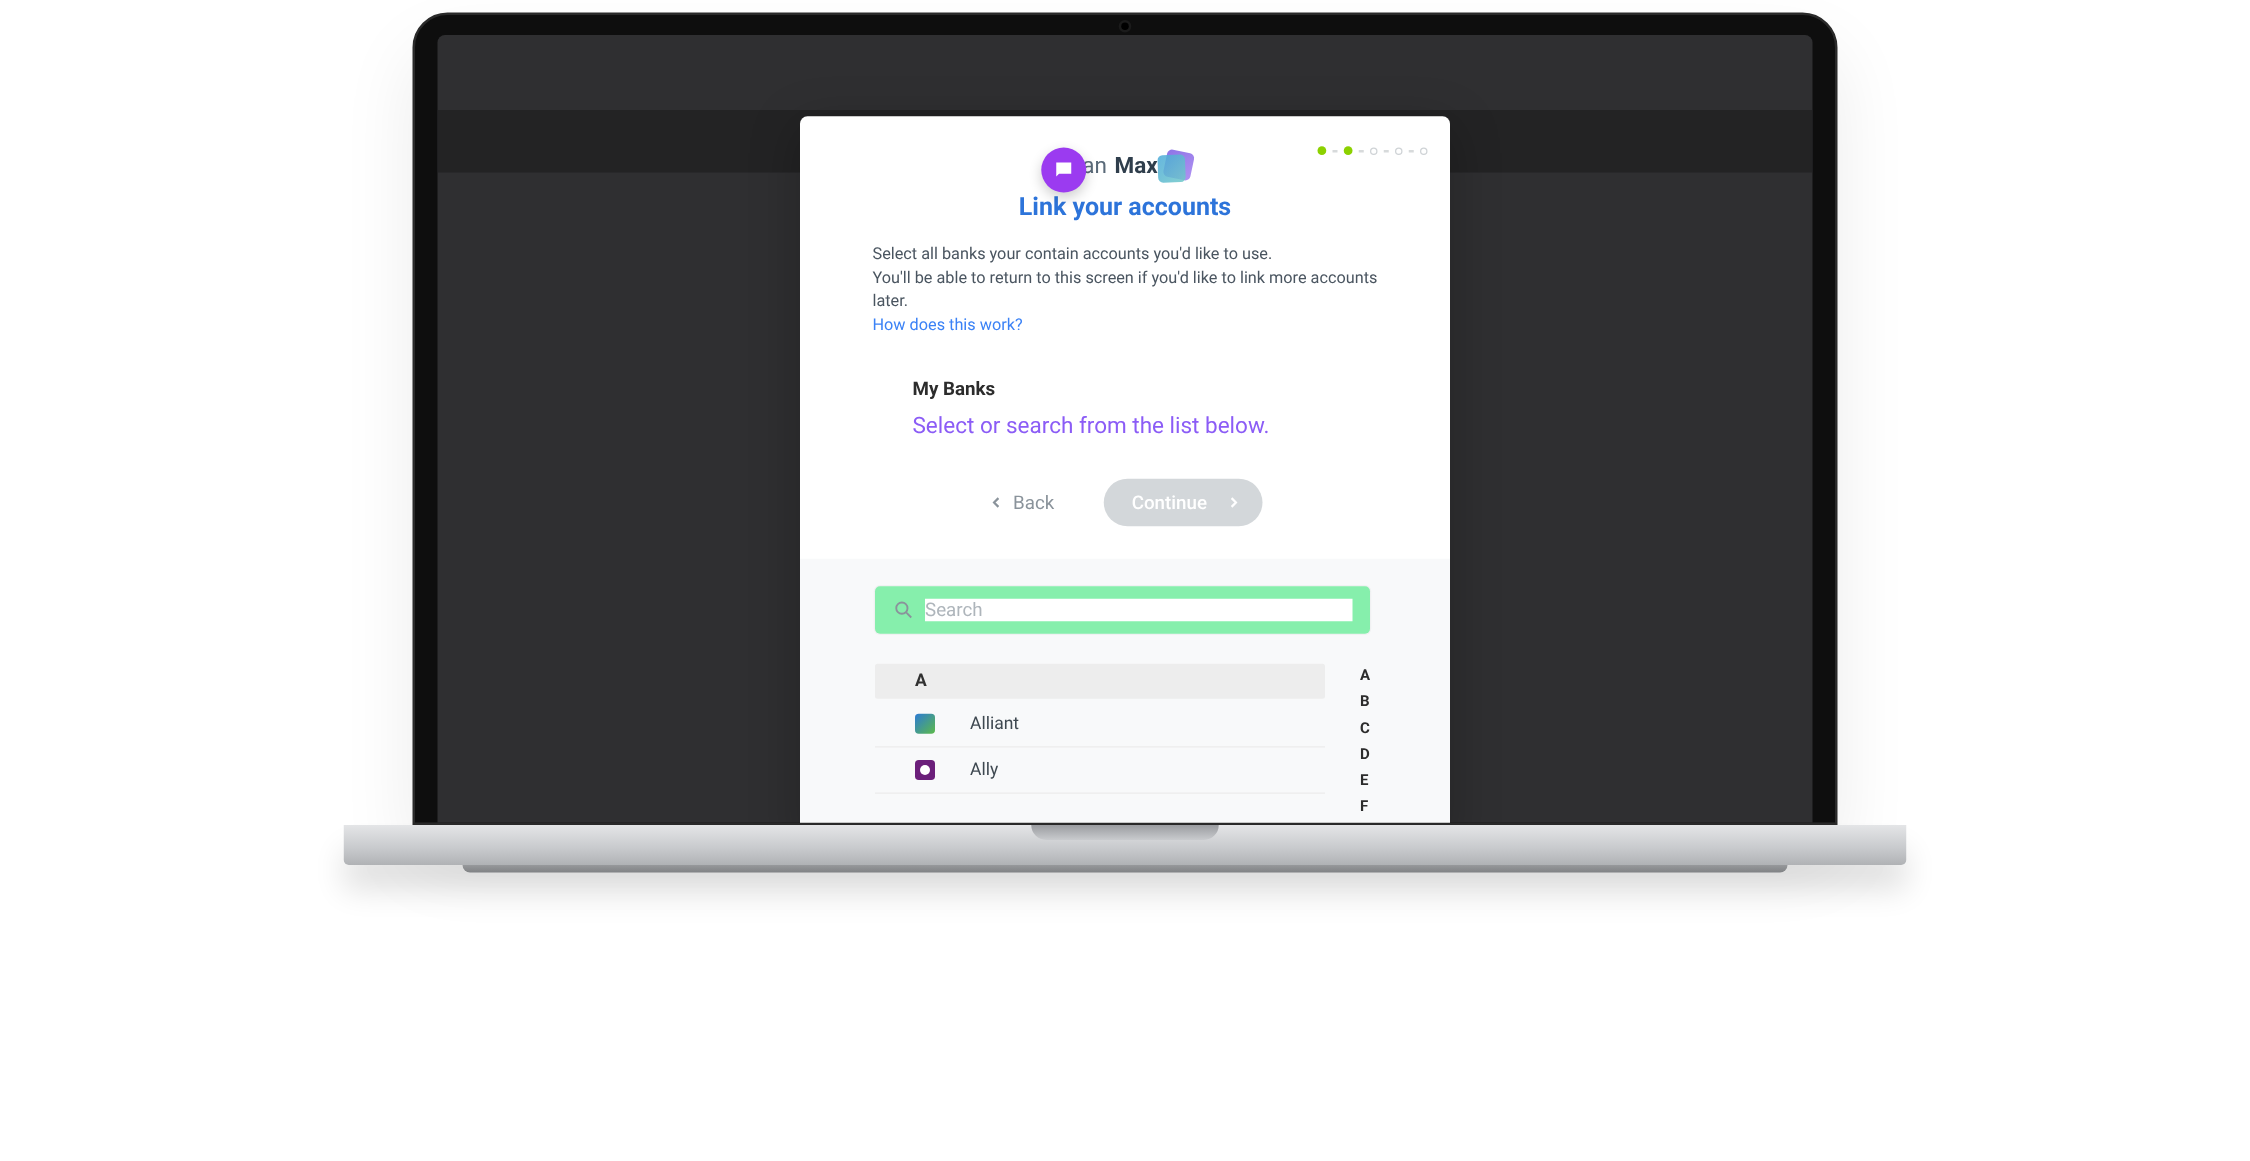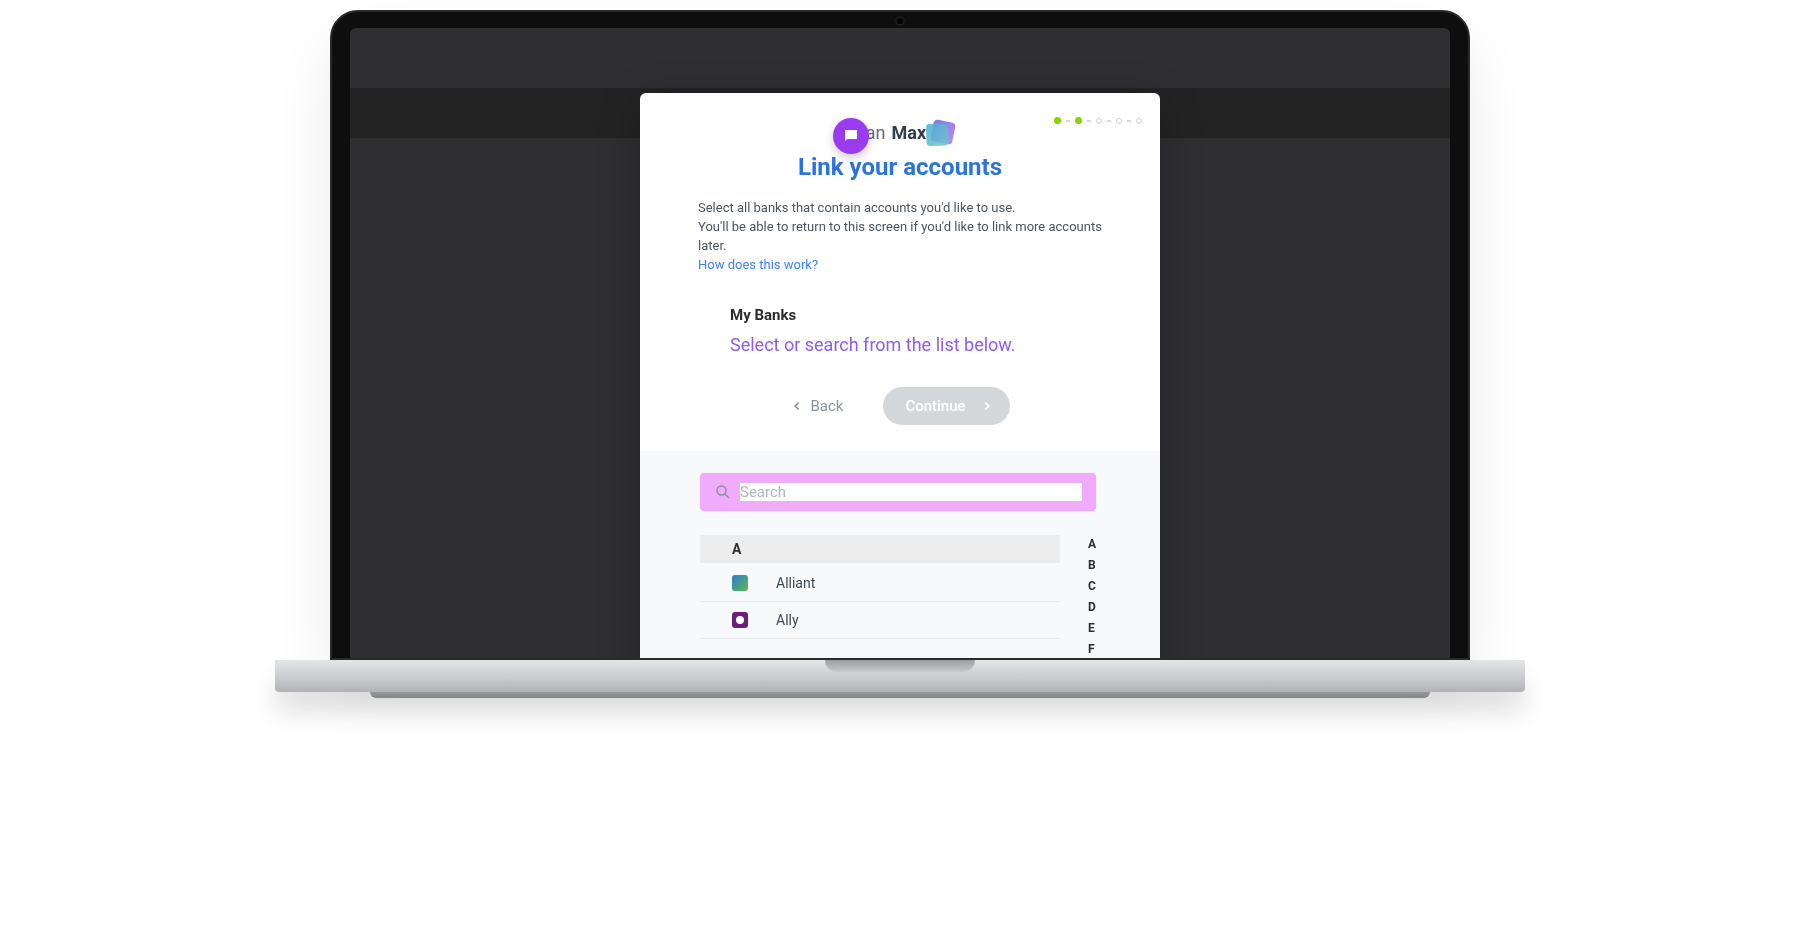--- a/index.html
+++ b/index.html
@@ -29,36 +29,36 @@
   .stepper .done { background:#8cd100; }
   .stepper .pending { background:#fff; border:1.5px solid #cfd3d6; width:6px; height:6px; }
 
   .brand { text-align:center; padding:28px 0 4px 0; }
   .brand-row { display:inline-flex; align-items:center; gap:6px; }
   .brand-text1 { font-size:18px; color:#5a6a79; font-weight:400; }
   .brand-text2 { font-size:18px; color:#2f3e4c; font-weight:700; }
   .brand-logo { width:22px; height:22px; transform:rotate(12deg); background:linear-gradient(135deg,#8e74e6,#b092f2); border-radius:4px; position:relative; }
   .brand-logo::after { content:""; position:absolute; inset:0; background:linear-gradient(135deg,#4aa9d9,#6fc8c8); border-radius:4px; transform:translate(-5px,4px) rotate(-14deg); opacity:.85; }
 
-  h1.title { text-align:center; color:#2d74da; font-size:24px; font-weight:700; margin-top:6px; }
+  h1.title { text-align:center; color:#2d74da; font-size:20px; font-weight:700; margin-top:6px; }
 
   .intro { padding:18px 58px 0 58px; font-size:13px; color:#4a5560; line-height:1.45; }
   .intro a { color:#3b82f6; text-decoration:none; }
 
   .section-head { padding:32px 90px 0 90px; }
   .section-head h2 { font-size:15px; font-weight:700; color:#2c2c2c; }
   .section-head p { font-size:18px; color:#8b5cf6; margin-top:10px; }
 
   .nav-row { display:flex; justify-content:center; align-items:center; gap:40px; margin-top:32px; }
   .back-btn { display:flex; align-items:center; gap:6px; color:#8a939b; font-size:15px; background:none; border:none; cursor:pointer; }
   .continue-btn { display:flex; align-items:center; gap:14px; background:#d3d7da; color:#ffffff; font-size:15px; font-weight:500; border:none; border-radius:20px; padding:10px 16px 10px 22px; cursor:pointer; }
 
   .lower { background:#f8f9fa; margin-top:26px; height:260px; padding:22px 30px 0 60px; position:relative; }
 
-  .search-wrap { display:flex; align-items:flex-end; background:#f0abfc; border-radius:4px; padding:10px 14px; box-shadow:0 0 0 1px rgba(0,0,0,.03); width:396px; }
+  .search-wrap { display:flex; align-items:flex-end; background:#86efac; border-radius:4px; padding:10px 14px; box-shadow:0 0 0 1px rgba(0,0,0,.03); width:396px; }
   .search-wrap input { border:none; outline:none; font-size:15px; color:#8a939b; flex:1; margin-left:8px; }
   .search-wrap input::placeholder { color:#aeb5bb; }
 
   .list-area { display:flex; margin-top:24px; }
   .bank-list { flex:0 0 360px; }
   .group-header { background:#ededed; color:#313131; font-weight:700; font-size:14px; padding:6px 32px; border-radius:2px; margin-bottom:2px; }
   .bank-row { display:flex; align-items:center; gap:28px; padding:10px 32px; border-bottom:1px solid #ececec; font-size:14px; color:#3e4850; cursor:pointer; }
   .bank-row .ico { width:16px; height:16px; border-radius:3px; flex:0 0 16px; }
   .ico-alliant { background:linear-gradient(135deg,#2d7bd4,#5cba4a); border-radius:50%; }
   .ico-ally { background:#6b1f7a; border-radius:50%; position:relative; }
@@ -102,21 +102,21 @@
             <span class="brand-row">
               <span class="brand-text1">Loan</span>
                 <span class="brand-text2">Max</span>
               <span class="brand-logo"></span>
             </span>
           </div>
 
           <h1 class="title">Link your accounts</h1>
 
           <div class="intro">
-            <div>Select all banks that contain accounts you'd like to use.</div>
+            <div>Select all banks your contain accounts you'd like to use.</div>
             <div>You'll be able to return to this screen if you'd like to link more accounts later.</div>
             <a href="#">How does this work?</a>
           </div>
 
           <div class="section-head">
             <h2>My Banks</h2>
             <p>Select or search from the list below.</p>
           </div>
 
           <div class="nav-row">

